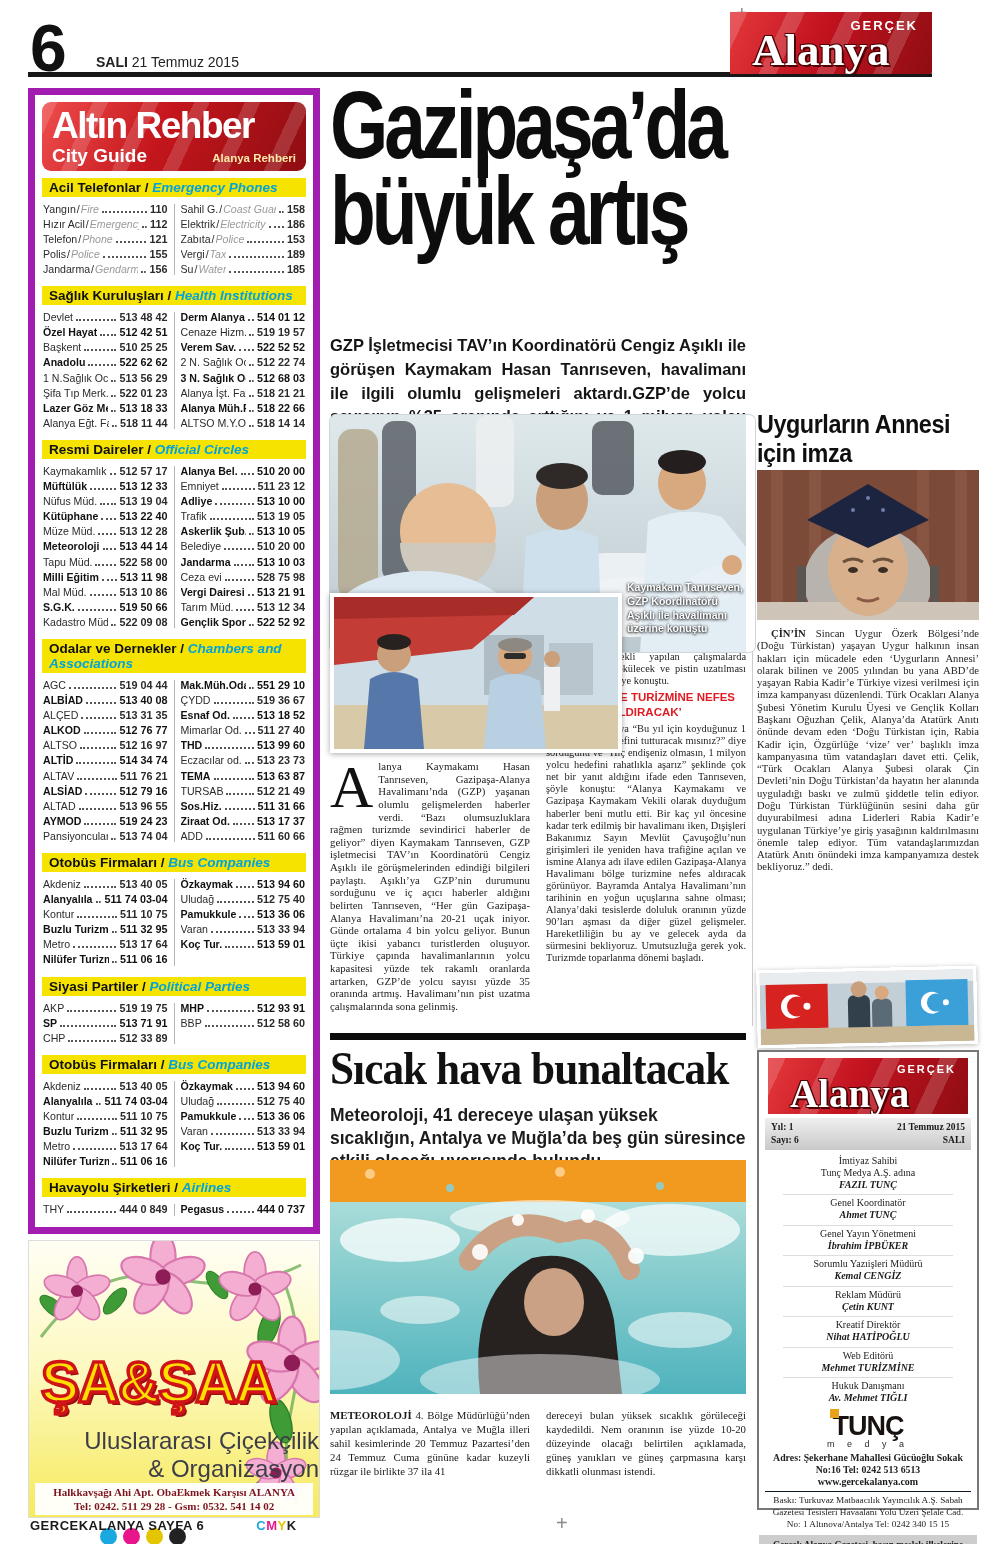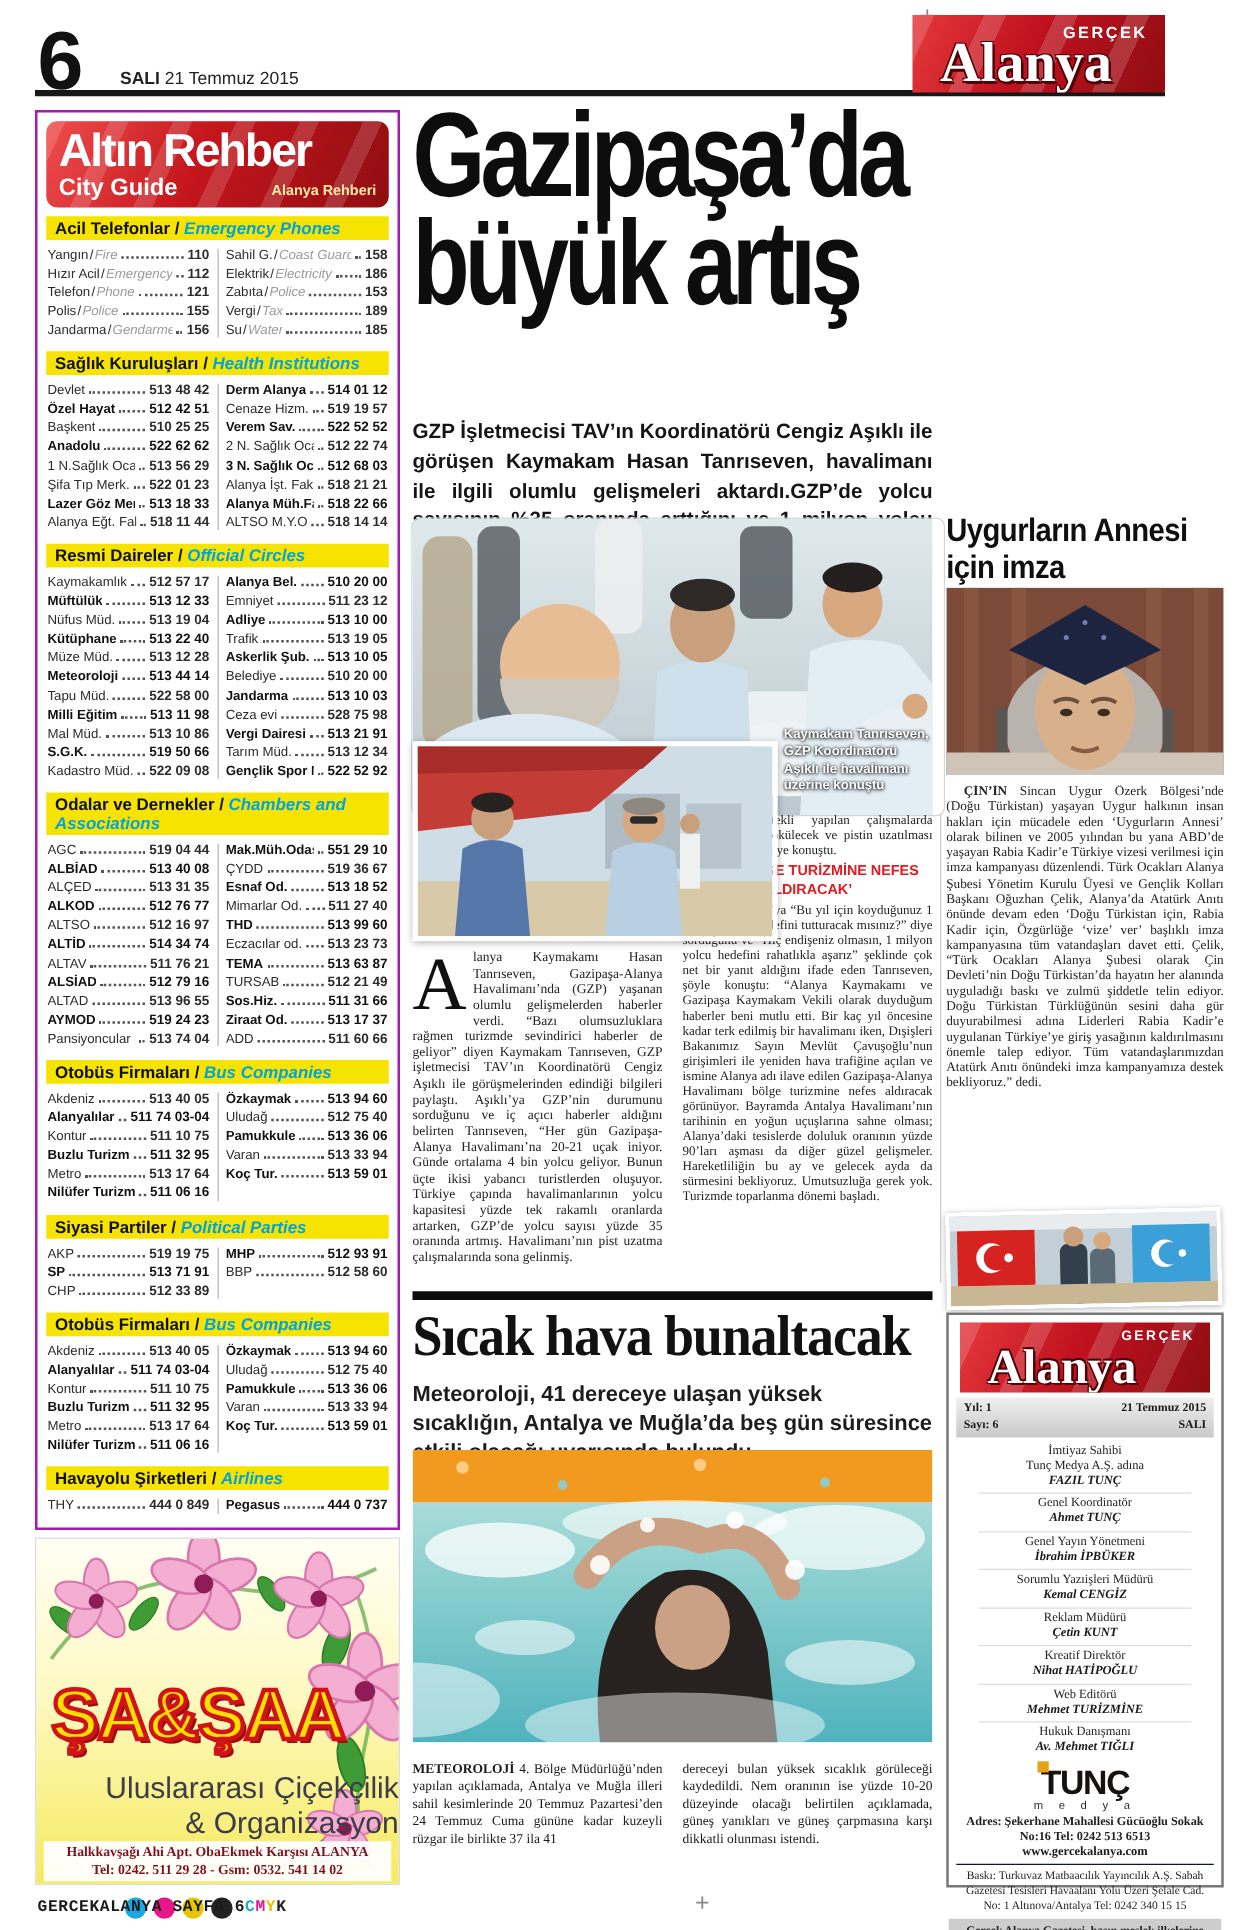--- a/index.html
+++ b/index.html
@@ -18,21 +18,21 @@
   .brandbox{position:relative;background:linear-gradient(115deg,#e4393c 0%,#c1121f 45%,#8f0d12 100%);overflow:hidden;}
   .brandbox::before{content:"";position:absolute;inset:0;background:repeating-linear-gradient(115deg,rgba(255,255,255,.16) 0 16px,rgba(255,255,255,0) 16px 52px);}
   .brand-header{position:absolute;left:730px;top:12px;width:202px;height:62px;z-index:3;}
   .brand-kicker{position:absolute;top:6px;right:14px;font-size:13px;font-weight:bold;letter-spacing:2px;color:#fff;z-index:2;}
   .brand-name{position:absolute;left:22px;bottom:1px;font-family:"Liberation Serif",serif;font-weight:bold;
               font-size:45px;line-height:1;color:#fff;z-index:2;
               text-shadow:2px 2px 0 #4d0406,-1px -1px 0 #4d0406,1px -1px 0 #4d0406,-1px 1px 0 #4d0406;}
 
   
   .left-rail{position:absolute;left:28px;top:88px;width:292px;}
-  .cg-box{border:2px solid #a21caf;padding:7px;background:#fff;}
+  .cg-box{border:7px solid #a21caf;padding:7px;background:#fff;}
   .cg-head{position:relative;background:linear-gradient(115deg,#ef4d4d,#c4161c 45%,#8f0d12);border-radius:9px;
            padding:5px 10px 4px;color:#fff;overflow:hidden;}
   .cg-head::after{content:"";position:absolute;inset:0;background:repeating-linear-gradient(115deg,rgba(255,255,255,.15) 0 14px,rgba(255,255,255,0) 14px 46px);}
   .cg-title{font-size:37px;font-weight:bold;letter-spacing:-1.5px;line-height:1.02;position:relative;z-index:2;}
   .cg-sub{display:flex;justify-content:space-between;align-items:baseline;position:relative;z-index:2;}
   .cg-sub-l{font-size:19px;font-weight:bold;}
   .cg-sub-r{font-size:11.5px;font-weight:bold;color:#ffe9a8;}
   .cg-section{margin-top:7px;}
   .cg-bar{background:#f6e400;padding:2px 7px;font-weight:bold;font-size:13.5px;color:#101010;}
   .cg-bar-en{color:#00a3dd;font-style:italic;}
@@ -55,22 +55,22 @@
             color:#ffdf00;-webkit-text-stroke:3.5px #d01317;text-shadow:3px 3px 0 #9e0d10;z-index:2;}
   .ad-line1{position:absolute;top:186px;width:100%;text-align:right;font-size:24px;color:#3d3d49;z-index:2;}
   .ad-line2{position:absolute;top:214px;width:100%;text-align:right;font-size:24px;color:#3d3d49;z-index:2;}
   .ad-addr{position:absolute;left:6px;right:6px;top:242px;background:rgba(255,255,255,.95);
            font-family:"Liberation Serif",serif;font-weight:bold;font-size:11px;color:#7c1420;
            text-align:center;padding:2px 0;line-height:1.3;z-index:2;}
   .cmyk-dots{margin:10px 0 0 72px;display:flex;gap:6px;}
   .dot{width:17px;height:17px;border-radius:50%;display:inline-block;}
 
   
-  .footer{position:absolute;left:30px;top:1518px;font-family:Liberation Mono, monospace;font-weight:bold;
-          font-size:13px;letter-spacing:.5px;display:flex;}
+  .footer{position:absolute;left:30px;top:1518px;font-family:Liberation Sans, sans-serif;font-weight:bold;
+          font-size:13px;letter-spacing:.5px;display:flex;gap:52px;}
   .cmyk-l{font-weight:bold;}
 
   
   .main{position:absolute;left:330px;top:88px;width:416px;height:1456px;}
   .headline-wrap{position:absolute;top:-6px;left:0;width:128%;transform:scaleX(.78);transform-origin:0 0;}
   .headline{font-size:96px;line-height:.9;font-weight:bold;letter-spacing:-5px;color:#0d0d0d;}
   .standfirst{position:absolute;top:246px;width:416px;margin:0;font-size:16.5px;font-weight:bold;
               line-height:1.44;text-align:justify;color:#151515;}
   .photo-big{position:absolute;top:327px;left:0;width:425px;height:237px;border-radius:6px;overflow:hidden;
              box-shadow:0 0 0 1px #cfd6da;}

